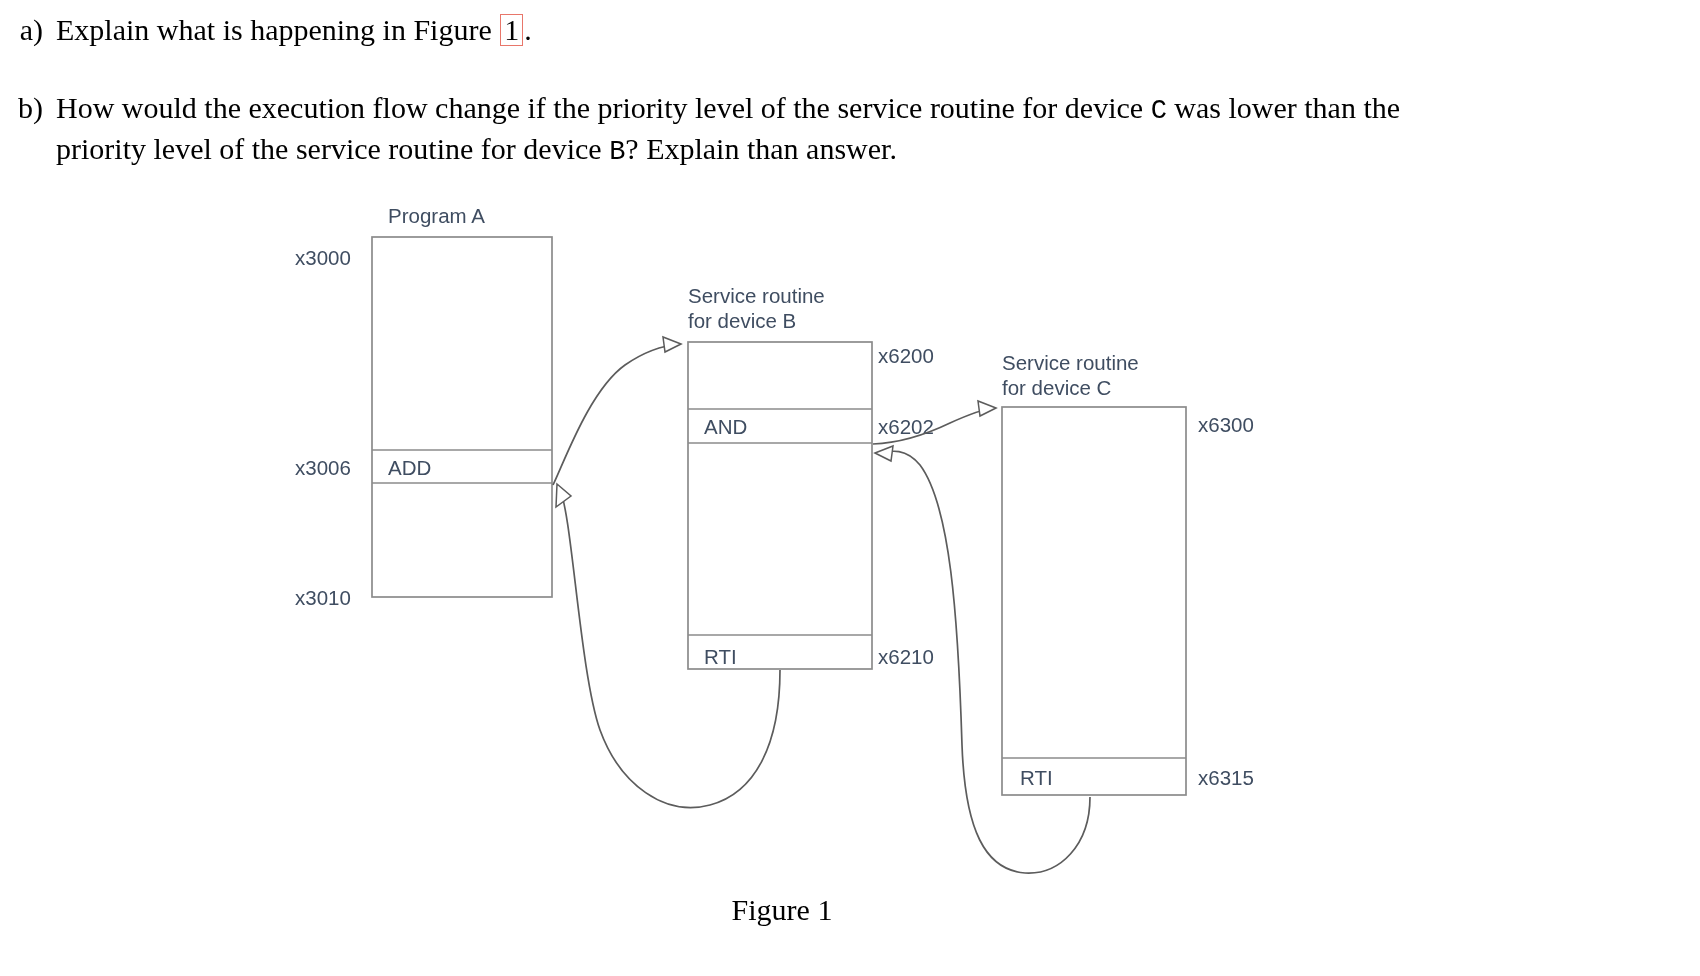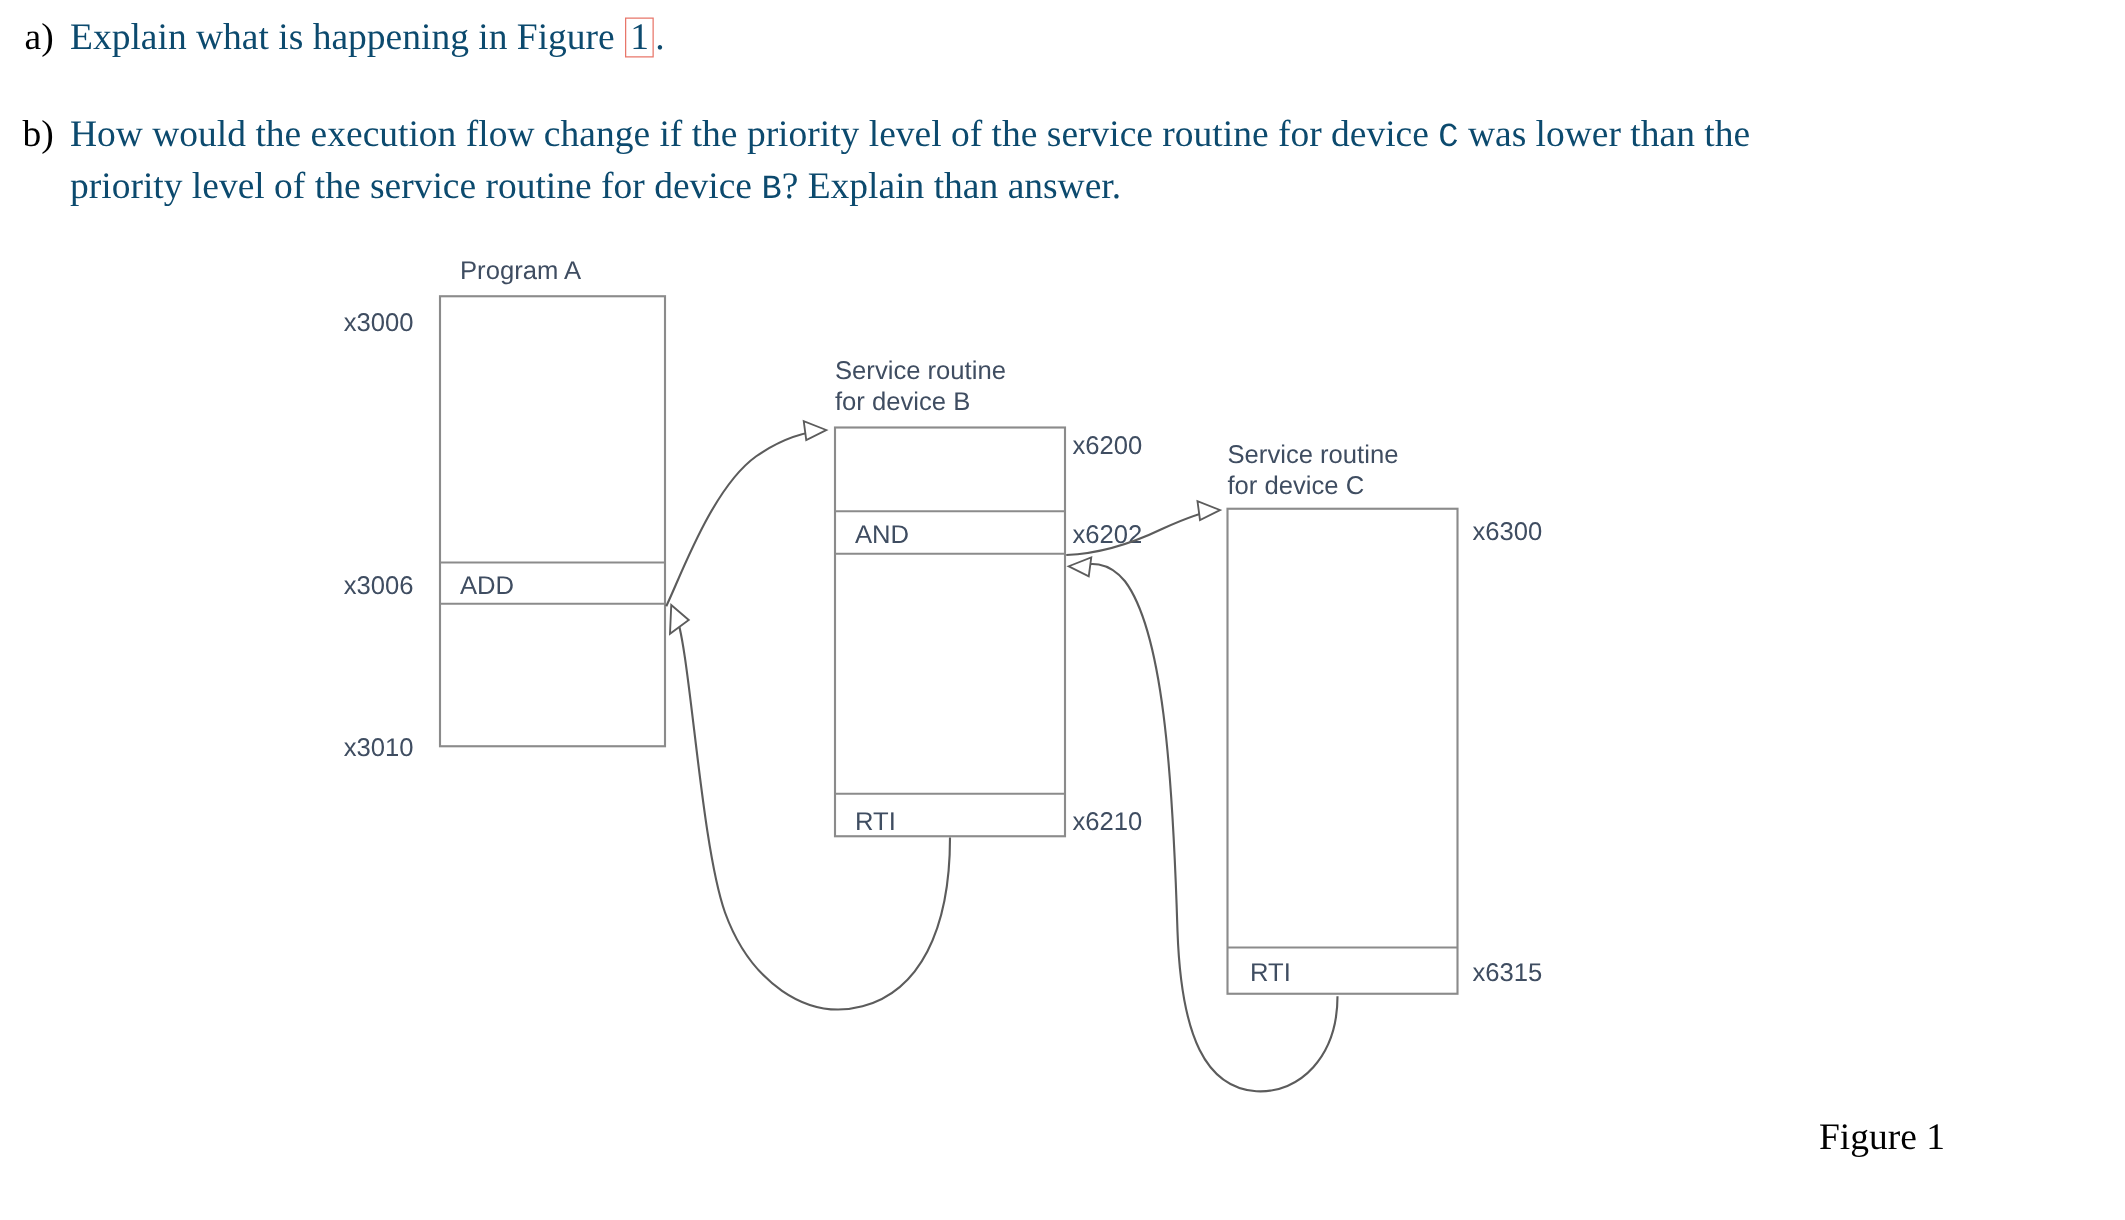--- a/index.html
+++ b/index.html
@@ -11,45 +11,45 @@
   .questions{position:absolute;left:0;top:0;width:1700px;}
   .q-item{display:flex;align-items:flex-start;}
   .q-a{margin:10px 0 0 0;}
   .q-b{margin:38px 0 0 0;}
   .q-marker{
     width:56px;flex:0 0 56px;text-align:right;
     font-size:30px;color:#000;line-height:1.32;
     padding-right:13px;box-sizing:border-box;
   }
   .q-text{
-    font-size:30px;color:#0c4a6e;line-height:1.32;
+    font-size:30px;color:#000000;line-height:1.32;
     max-width:1430px;
   }
   .tt{font-family:"Liberation Mono", monospace;font-size:27px;}
   .refbox{
     display:inline-block;border:1.5px solid #e8766a;
     padding:0 3px;margin:0 1px;line-height:1.0;
   }
-  .figure-wrap{position:absolute;left:0;top:185px;width:1448px;}
+  .figure-wrap{position:absolute;left:0;top:185px;width:1448px;padding-left:20px;}
   svg{display:block;}
   .dg-label{
     font-family:"Liberation Sans", sans-serif;
     font-size:20.5px;fill:#3f4d61;
   }
   .dg-title{
     font-family:"Liberation Sans", sans-serif;
     font-size:20.5px;fill:#3f4d61;
   }
   .bx{fill:#ffffff;stroke:#8b8b8b;stroke-width:1.7;}
   .ln{stroke:#8b8b8b;stroke-width:1.7;fill:none;}
   .arw{stroke:#5c5c5c;stroke-width:1.7;fill:none;}
   .arwhead{stroke:#5c5c5c;stroke-width:1.5;fill:#ffffff;}
   .caption{
     position:absolute;top:893px;left:0;width:1556px;
-    text-align:right;font-size:30px;color:#000;
+    text-align:center;font-size:30px;color:#000;padding-left:24px;
   }
   .cap-inner{display:inline-block;margin-left:-40px;}
 </style>
 </head>
 <body>
 
 <div class="questions">
 
   <div class="q-item q-a">
     <div class="q-marker">a)</div>

